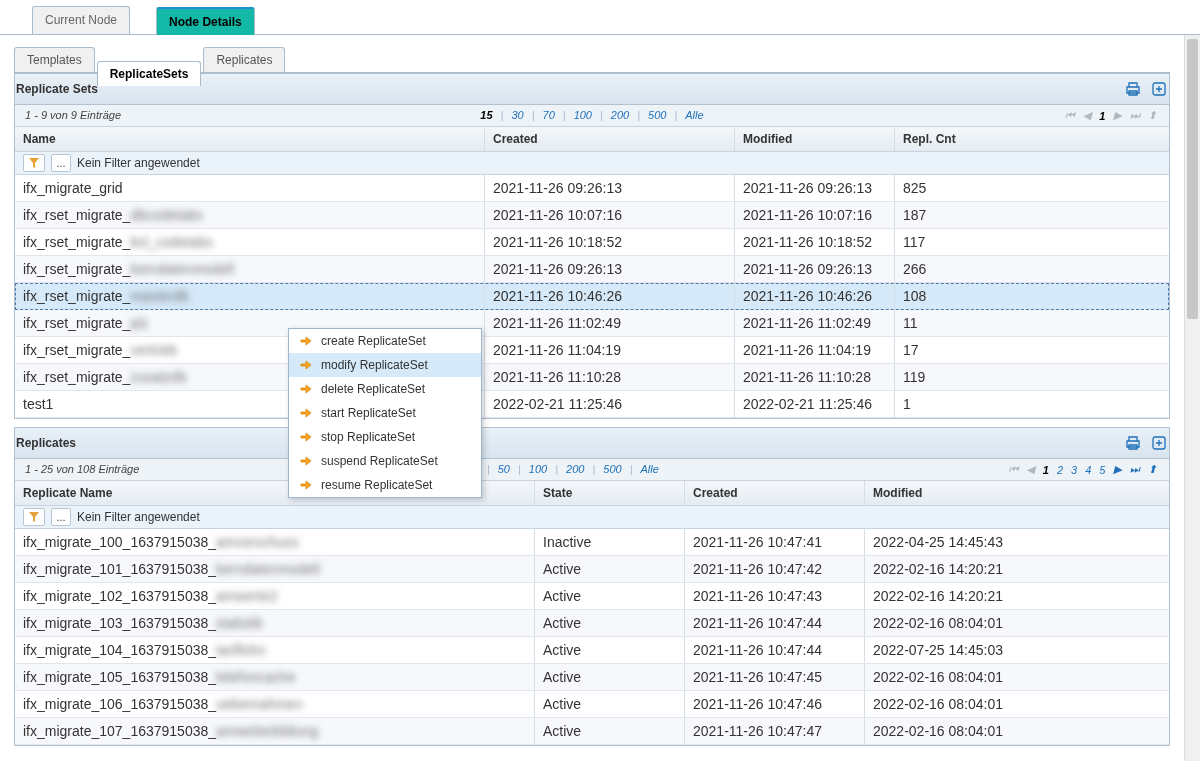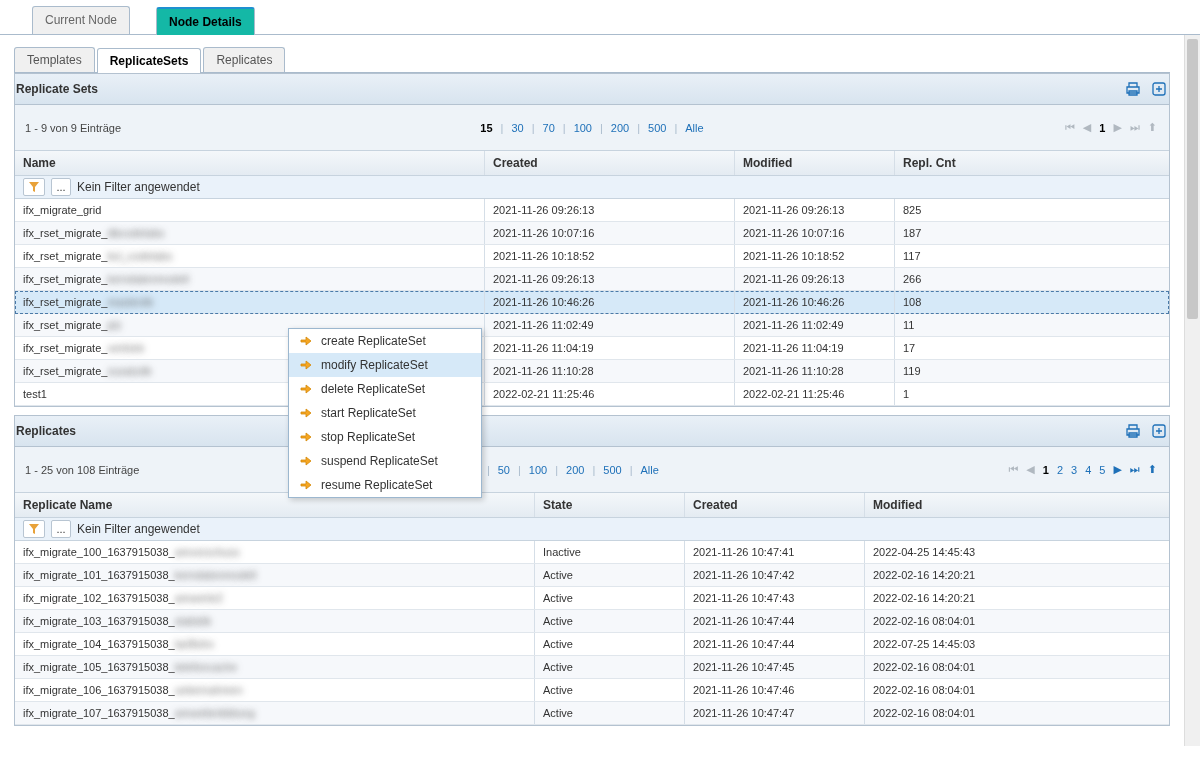--- a/index.html
+++ b/index.html
@@ -51,21 +51,21 @@
     background: #f0f0f0;
     color: #555;
     border-radius: 3px 3px 0 0;
     cursor: pointer;
   }
   .inner-tab.active {
     background: #fff;
     color: #000;
     font-weight: bold;
     position: relative;
-    top: 1px;
+    top: 14px;
   }
   .panel {
     border: 1px solid #b4c2d0;
     border-top: none;
     margin-bottom: 8px;
   }
   .panel-header {
     background: linear-gradient(#e9f0f7, #d8e4ef);
     border-top: 1px solid #b4c2d0;
     border-bottom: 1px solid #b4c2d0;
@@ -85,26 +85,27 @@
     height: 18px;
     cursor: pointer;
     display: flex;
     align-items: center;
     justify-content: center;
     color: #1e70b8;
   }
   .toolbar {
     background: #eef3f8;
     border-bottom: 1px solid #c7d3de;
-    padding: 16px 10px;
-    display: flex;
-    align-items: center;
+    padding: 4px 10px;
+    display: flex;
+    align-items: flex-start;
     justify-content: space-between;
     font-size: 11px;
     color: #444;
+    font-style: italic;
   }
   .page-sizes {
     display: flex;
     gap: 0;
     align-items: center;
   }
   .page-sizes span {
     color: #1e70b8;
     cursor: pointer;
     padding: 0 4px;
@@ -169,21 +170,21 @@
     padding: 1px 4px;
     border-radius: 2px;
     cursor: pointer;
     font-size: 11px;
     min-width: 20px;
     height: 18px;
   }
   .table-row {
     display: flex;
     border-bottom: 1px solid #e0e6ec;
-    font-size: 11px;
+    font-size: 14px;
     color: #333;
   }
   .table-row:nth-child(even) {
     background: #f6f8fb;
   }
   .table-row.selected {
     background: #d6e9f8;
     outline: 1px dashed #4a7aa8;
     outline-offset: -1px;
   }

